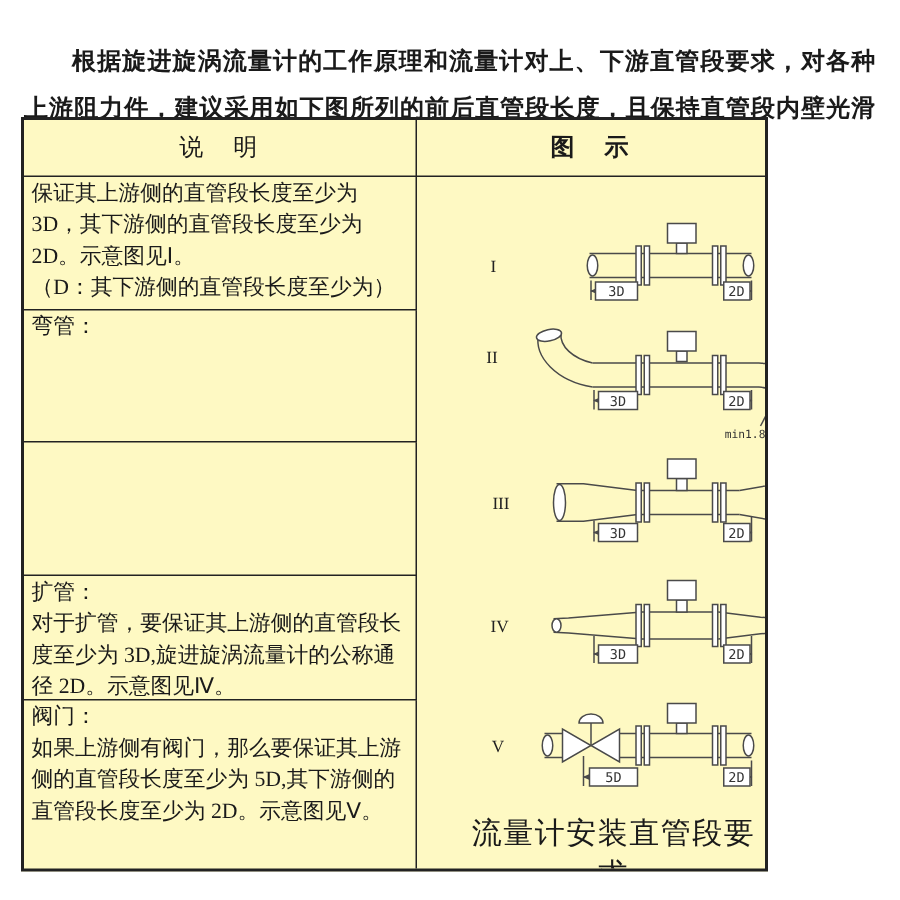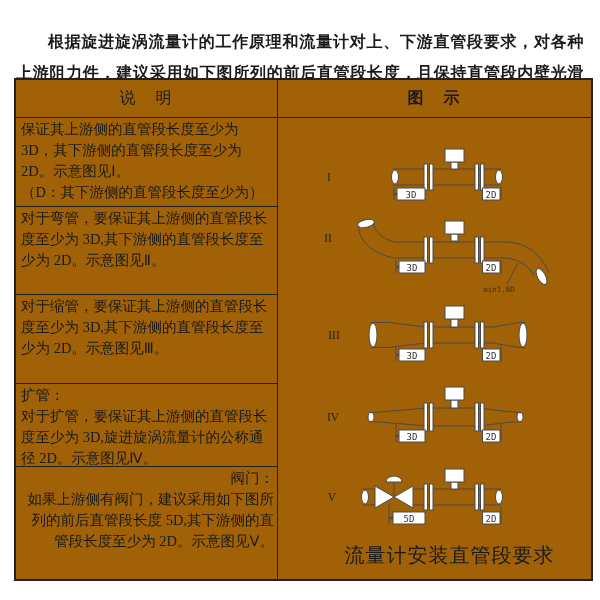--- a/index.html
+++ b/index.html
@@ -7,38 +7,38 @@
     width:600px; height:600px; position:relative; overflow:hidden;
     background:#ffffff; color:#1a1a1a;
     font-family:"Liberation Sans", sans-serif;
   }
   .intro {
     position:absolute; left:16px; top:10px; width:568px;
     font-weight:bold; font-size:16px; line-height:31px;
     text-indent:2em; letter-spacing:0.5px; text-align:justify;
   }
   .doc-table {
-    position:absolute; left:14px; top:78px; width:579px; height:503px;
-    border:2px solid #222; background:#a16207; box-sizing:border-box;
+    position:absolute; left:14px; top:78px; width:498px; height:503px;
+    border:2px solid #222; background:#fef9c3; box-sizing:border-box;
     display:grid; grid-template-columns:262px 1fr;
     grid-template-rows:38px 89px 88px 89px 83px 1fr;
   }
   .th {
     display:flex; align-items:center; justify-content:center;
     font-size:16px; font-family:"Liberation Serif", serif;
     border-bottom:1px solid #222; letter-spacing:2px;
   }
   .th-left { grid-column:1; border-right:1px solid #222; }
   .th-right { grid-column:2;font-weight:bold; }
   .cell {
     grid-column:1; border-right:1px solid #222; border-bottom:1px solid #222;
     padding:1px 3px 0 5px; font-size:14.5px; line-height:21px;
     font-family:"Liberation Serif", serif; overflow:hidden;
   }
-  .cell.last { border-bottom:none;text-align:right; }
+  .cell.last { border-bottom:none; }
   .fig-cell { grid-column:2; grid-row:2 / span 5; position:relative; overflow:hidden; }
   .diagram { position:absolute; left:1px; }
   .d1{top:12px;} .d2{top:92px;} .d3{top:182px;} .d4{top:267px;} .d5{top:342px;}
   .caption {
     position:absolute; left:34px; right:4px; top:424px; text-align:center;
     font-weight:normal; font-size:20px; letter-spacing:1px;
   }
   svg .ln { stroke:#4a4a4a; stroke-width:1; fill:none; }
   svg .wfill { fill:#ffffff; stroke:#4a4a4a; stroke-width:1; }
   svg .dimtxt {
@@ -60,35 +60,34 @@
 
   <div class="th th-left">说　明</div>
   <div class="th th-right">图　示</div>
 
   <div class="cell">
     <div>保证其上游侧的直管段长度至少为 3D，其下游侧的直管段长度至少为 2D。示意图见Ⅰ。</div>
     <div>（D：其下游侧的直管段长度至少为）</div>
   </div>
 
   <div class="cell">
-    <div>对于弯管，要保证其上游侧的直管段长度至少为 3D,其下游侧的直管段长度至少为 2D。示意图见Ⅱ。</div>
-  </div>
-
-  <div class="cell">
-    <div>对于缩管，要保证其上游侧的直管段长度至少为 3D,其下游侧的直管段长度至少为 2D。示意图见Ⅲ。</div>
+    <div>弯管：</div>
+  </div>
+
+  <div class="cell">
   </div>
 
   <div class="cell">
     <div>扩管：</div>
     <div>对于扩管，要保证其上游侧的直管段长度至少为 3D,旋进旋涡流量计的公称通径 2D。示意图见Ⅳ。</div>
   </div>
 
   <div class="cell last">
     <div>阀门：</div>
-    <div>如果上游侧有阀门，建议采用如下图所列的前后直管段长度 5D,其下游侧的直管段长度至少为 2D。示意图见Ⅴ。</div>
+    <div>如果上游侧有阀门，那么要保证其上游侧的直管段长度至少为 5D,其下游侧的直管段长度至少为 2D。示意图见Ⅴ。</div>
   </div>
 
   <div class="fig-cell">
 
     <svg class="diagram d1" width="300" height="80" viewBox="0 0 300 80">
       <defs>
         <marker id="arr" viewBox="0 0 10 10" refX="8" refY="5" markerWidth="6" markerHeight="6" orient="auto-start-reverse">
           <path d="M0 1 L9 5 L0 9 z" fill="#4a4a4a"></path>
         </marker>
       </defs>

